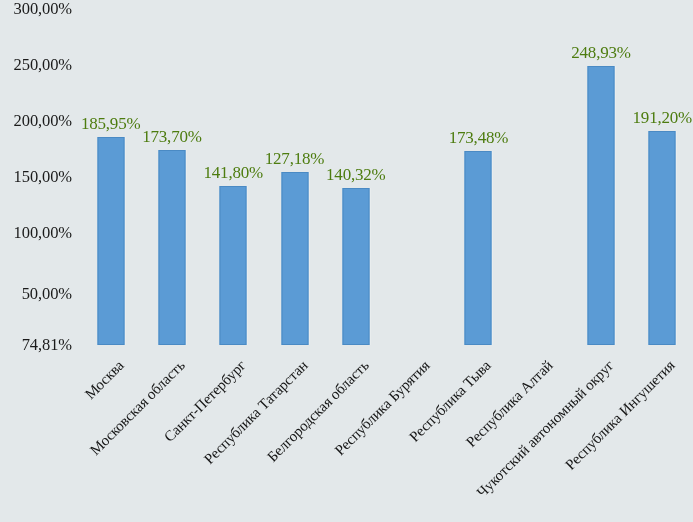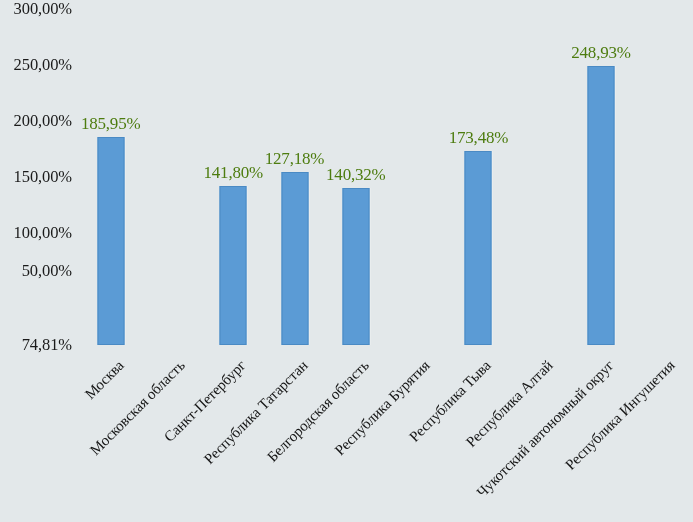--- a/index.html
+++ b/index.html
@@ -104,52 +104,60 @@
     transform: translateX(-100%) translateX(-4px);
   }
 </style>
 </head>
 <body>
 
 <div id="chart-root">
 
   <div class="y-axis-labels">
       <div class="y-tick" style="top: 345px;">74,81%</div>
-      <div class="y-tick" style="top: 271px;">50,00%</div>
+      <div class="y-tick" style="top: 294px;">50,00%</div>
       <div class="y-tick" style="top: 233px;">100,00%</div>
       <div class="y-tick" style="top: 177px;">150,00%</div>
       <div class="y-tick" style="top: 121px;">200,00%</div>
       <div class="y-tick" style="top: 65px;">250,00%</div>
       <div class="y-tick" style="top: 9px; margin-left: 21px;">300,00%</div>
     </div>
 
   <div class="plot-area">
       <div class="bar-slot" style="left: 0px; width: 61.3px;">
         <div class="bar" title="Москва 185,95%" style="height: 208.264px; background: rgb(91, 155, 213);"></div>
         <div class="bar-label" style="bottom: 213.264px; margin-top: 40px;">185,95%</div>
+      </div>
+      <div class="bar-slot" style="left: 61.3px; width: 61.3px;">
+        <div class="bar" title="Московская область 173,70%" style="height: 194.544px; background: rgb(91, 155, 213);"></div>
+        <div class="bar-label" style="bottom: 199.544px;">173,70%</div>
       </div>
       <div class="bar-slot" style="left: 122.6px; width: 61.3px;">
         <div class="bar" title="Санкт-Петербург 141,80%" style="height: 158.816px; background: rgb(91, 155, 213);"></div>
         <div class="bar-label" style="bottom: 163.816px;">141,80%</div>
       </div>
       <div class="bar-slot" style="left: 183.9px; width: 61.3px;">
         <div class="bar" title="Республика Татарстан 154,51%" style="height: 173.051px; background: rgb(91, 155, 213);"></div>
         <div class="bar-label" style="bottom: 178.051px;">127,18%</div>
       </div>
       <div class="bar-slot" style="left: 245.2px; width: 61.3px;">
         <div class="bar" title="Белгородская область 140,32%" style="height: 157.158px; background: rgb(91, 155, 213);"></div>
         <div class="bar-label" style="bottom: 162.158px;">140,32%</div>
       </div>
       <div class="bar-slot" style="left: 367.8px; width: 61.3px;">
         <div class="bar" title="Республика Тыва 173,48%" style="height: 194.298px; background: rgb(91, 155, 213);"></div>
         <div class="bar-label" style="bottom: 199.298px;">173,48%</div>
       </div>
       <div class="bar-slot" style="left: 490.4px; width: 61.3px;">
         <div class="bar" title="Чукотский автономный округ 248,93%" style="height: 278.802px; background: rgb(91, 155, 213);"></div>
         <div class="bar-label" style="bottom: 283.802px;">248,93%</div>
+      </div>
+      <div class="bar-slot" style="left: 551.7px; width: 61.3px;">
+        <div class="bar" title="Республика Ингушетия 191,20%" style="height: 214.144px; background: rgb(91, 155, 213);"></div>
+        <div class="bar-label" style="bottom: 219.144px;">191,20%</div>
       </div>
     </div>
 
   <div class="x-labels">
       <div class="x-label" style="left: 38.65px;">
         <span class="x-label-inner">Москва</span>
       </div>
       <div class="x-label" style="left: 99.95px;">
         <span class="x-label-inner">Московская область</span>
       </div>

